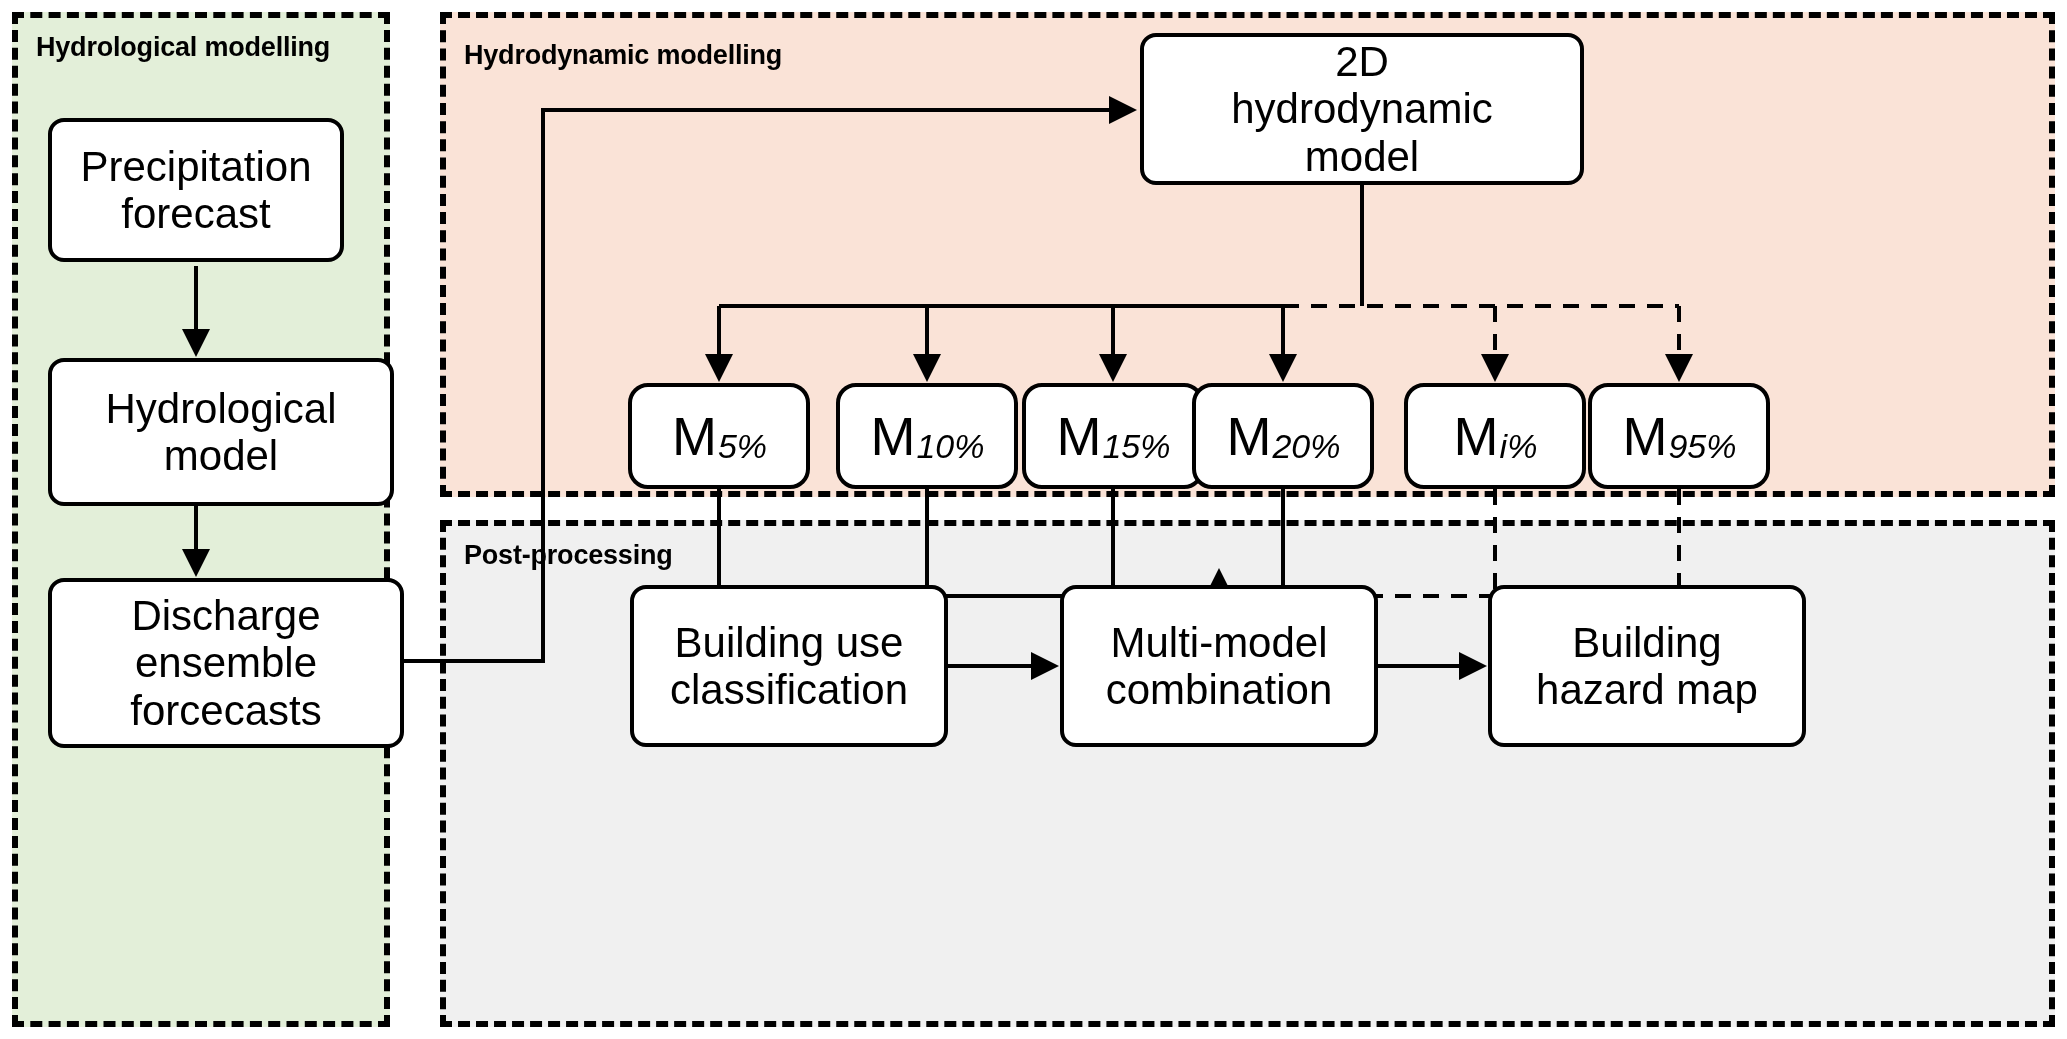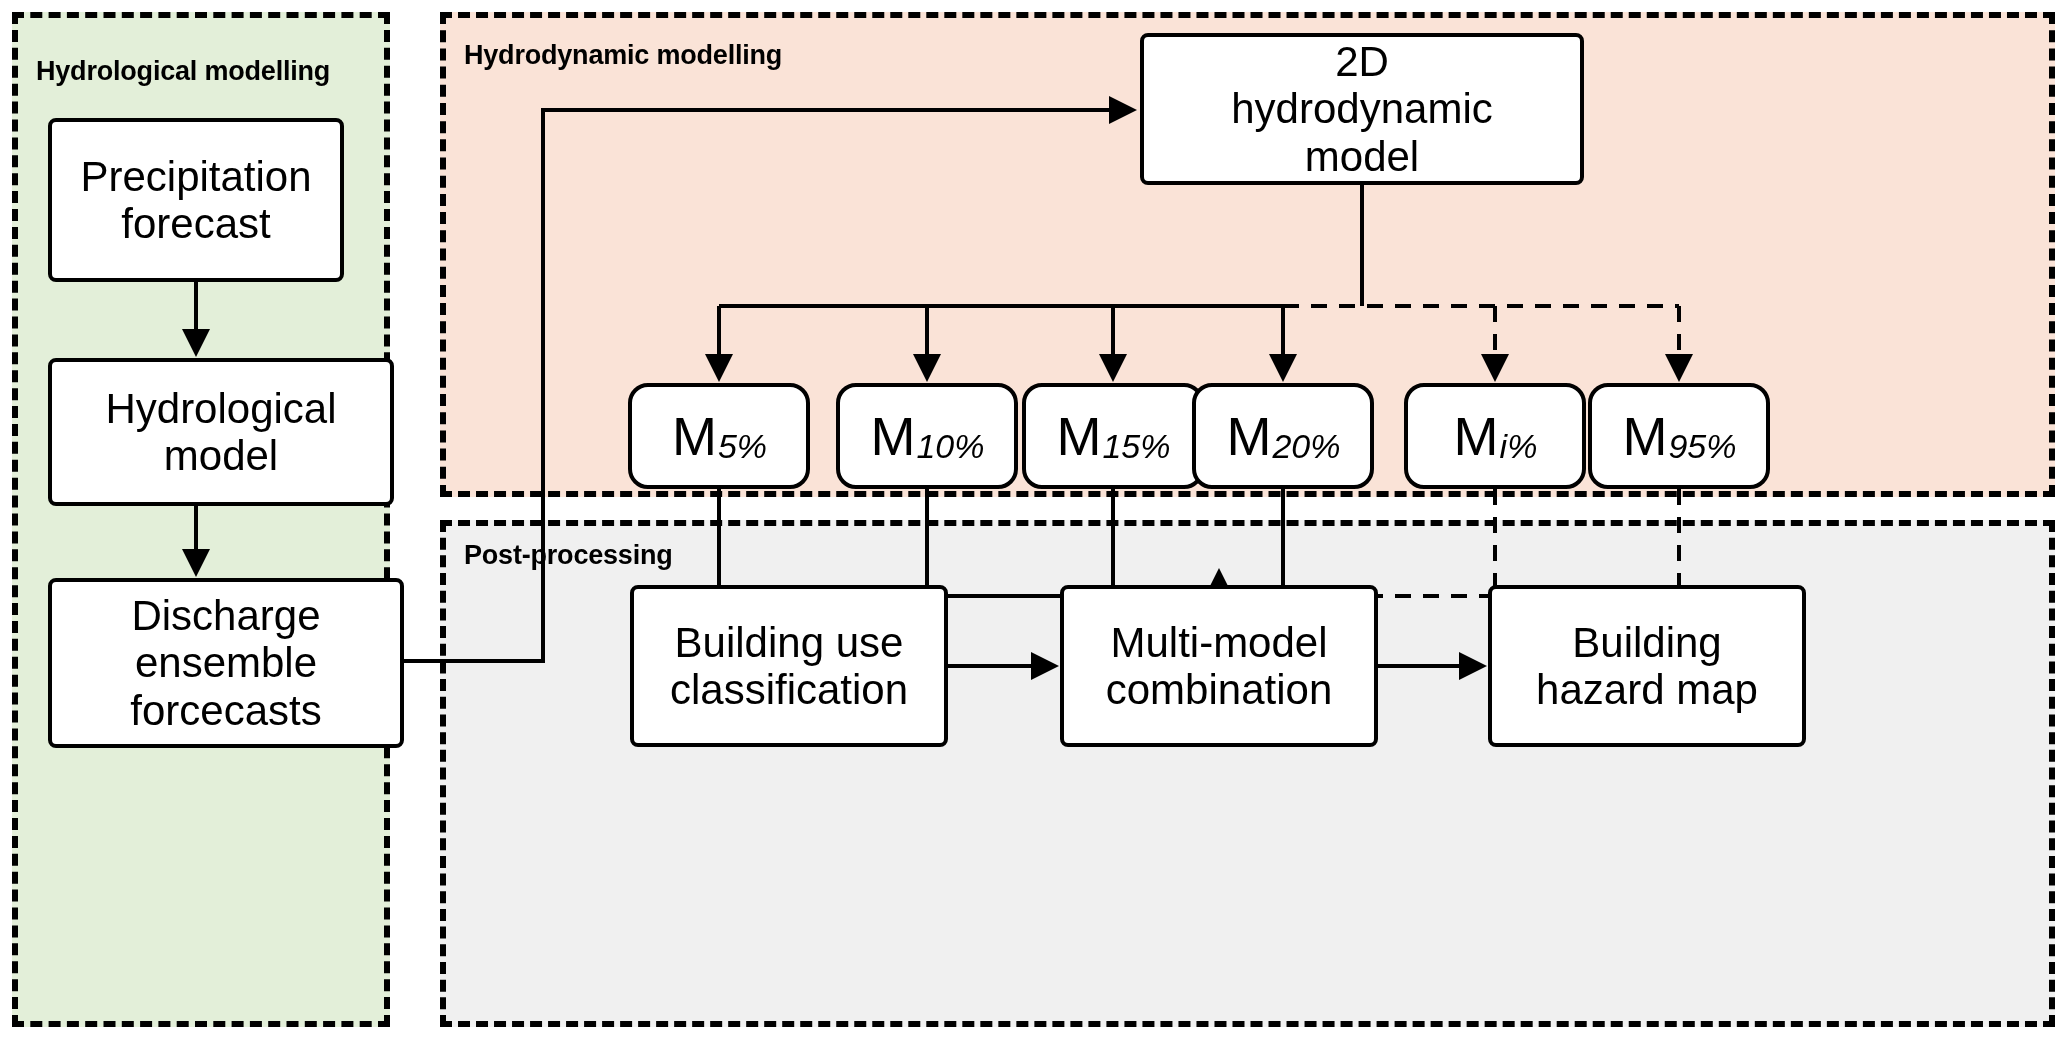--- a/index.html
+++ b/index.html
@@ -25,30 +25,30 @@
   #panel-postproc     { left: 440px; top: 520px; width: 1615px; height: 507px;  background: #f0f0f0; }
 
   .panel-title {
     position: absolute;
     font-size: 27px;
     font-weight: bold;
     color: #000000;
     white-space: nowrap;
     letter-spacing: -0.2px;
   }
-  #title-hydrological { left: 36px;  top: 32px; margin-top: 24px; }
+  #title-hydrological { left: 36px;  top: 32px; }
   #title-hydrodynamic { left: 464px; top: 40px; }
   #title-postproc     { left: 464px; top: 540px; }
 
   .node {
     position: absolute;
     box-sizing: border-box;
     background: #ffffff;
     border: 4px solid #000000;
-    border-radius: 8px;
+    border-radius: 16px;
     display: flex;
     align-items: center;
     justify-content: center;
     text-align: center;
     color: #000000;
     line-height: 1.12;
     font-size: 42px;
     padding: 2px 6px;
   }
   .node.mbox {
@@ -63,21 +63,21 @@
     font-size: 34px;
     font-style: italic;
     line-height: 1;
     vertical-align: baseline;
     position: relative;
     top: 10px;
     left: 1px;
   }
 
   
-  #node-precip    { left: 48px;  top: 118px; width: 296px; height: 164px; }
+  #node-precip    { left: 48px;  top: 118px; width: 296px; height: 144px; }
   #node-hydmodel  { left: 48px;  top: 358px; width: 346px; height: 148px; }
   #node-discharge { left: 48px;  top: 578px; width: 356px; height: 170px; }
 
   
   #node-2d        { left: 1140px; top: 33px;  width: 444px; height: 152px; }
 
   #node-m5   { left: 628px;  top: 383px; width: 182px; height: 106px; }
   #node-m10  { left: 836px;  top: 383px; width: 182px; height: 106px; }
   #node-m15  { left: 1022px; top: 383px; width: 182px; height: 106px; }
   #node-m20  { left: 1192px; top: 383px; width: 182px; height: 106px; }

